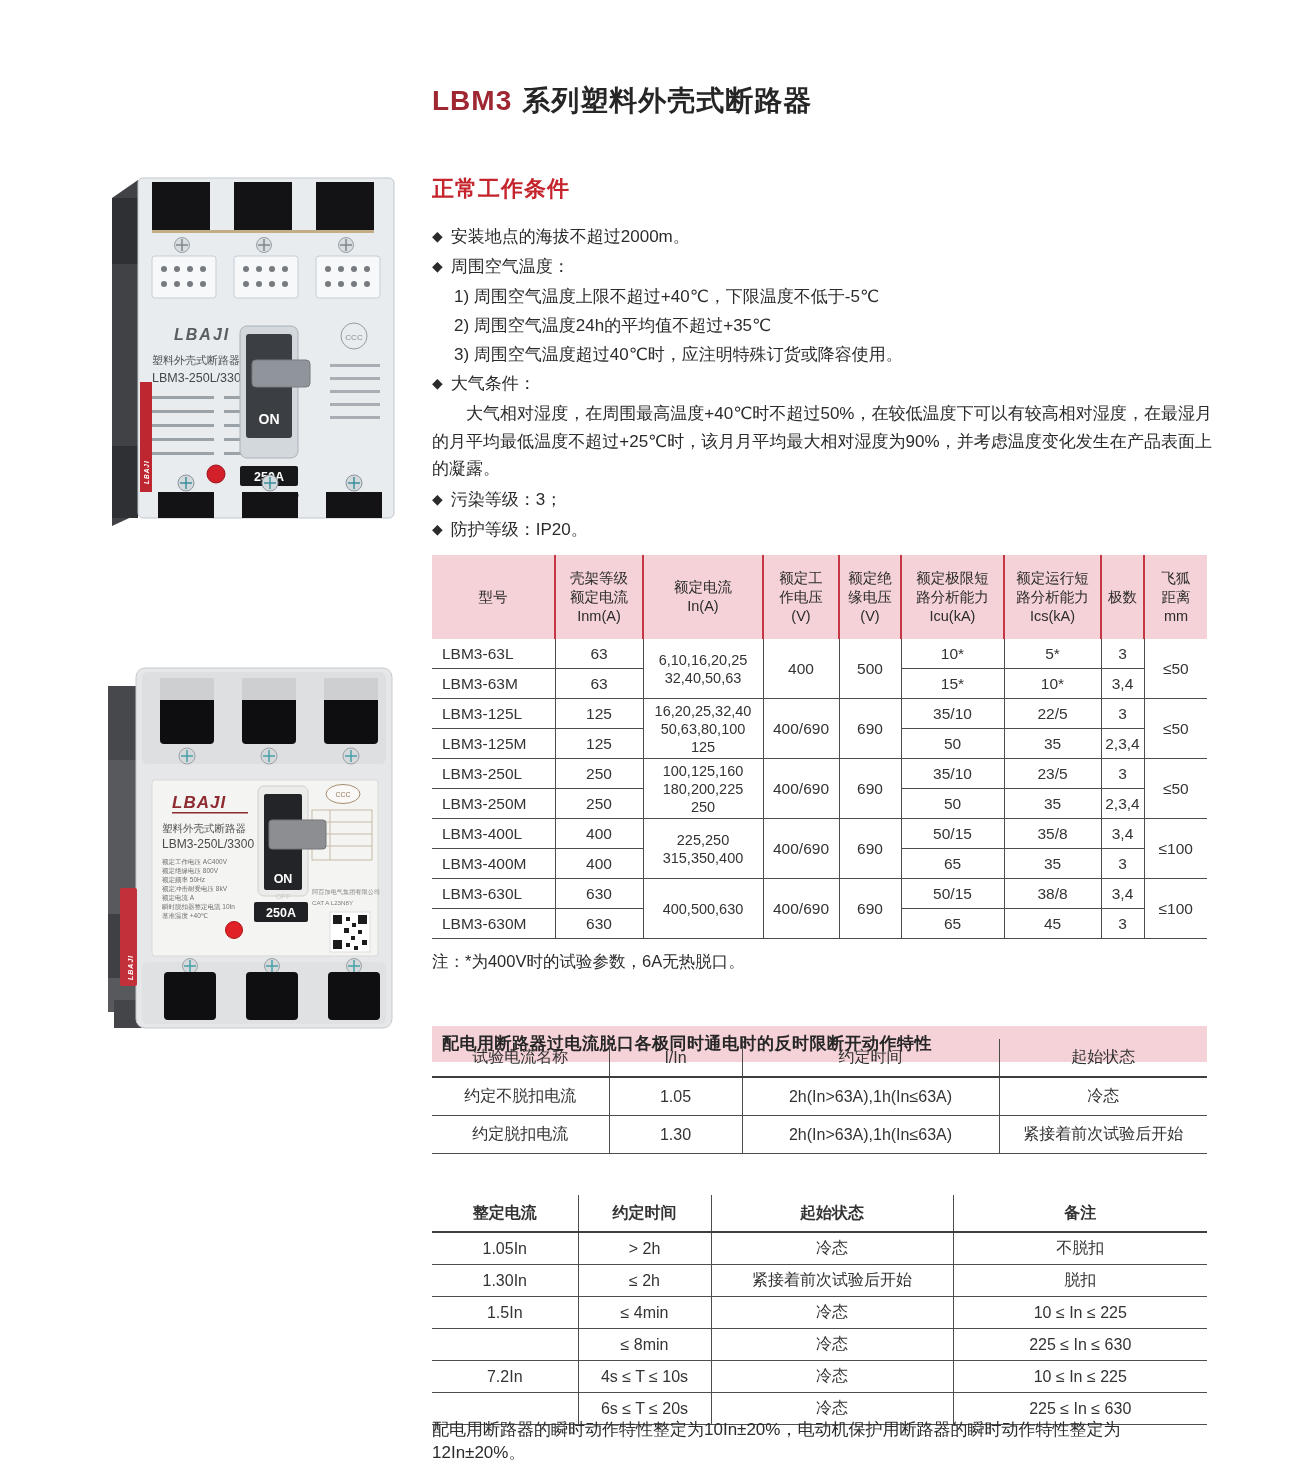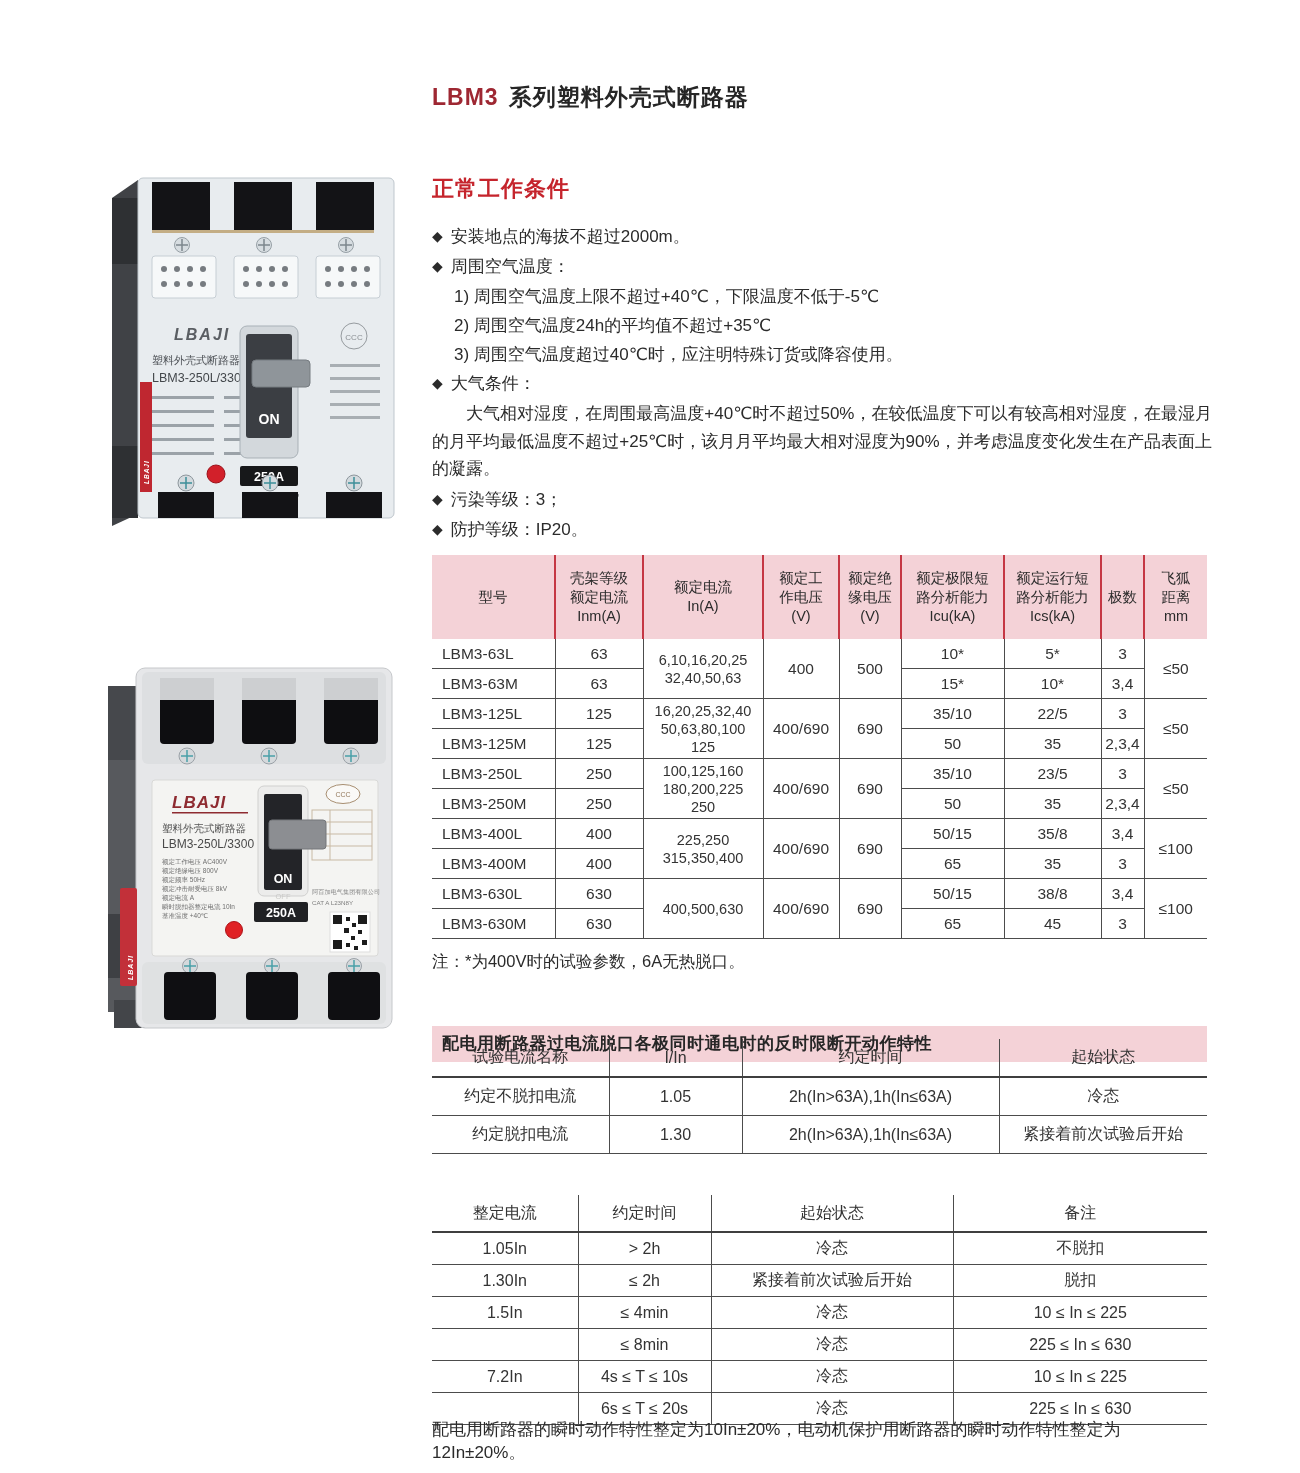--- a/index.html
+++ b/index.html
@@ -1,20 +1,20 @@
 <!DOCTYPE html>
 <html><head>
 <meta charset="utf-8">
 <style>
   html,body{margin:0;padding:0;background:#ffffff;}
   .page{position:relative;width:1300px;height:1473px;background:#fff;overflow:hidden;
         font-family:"Liberation Sans","DejaVu Sans",sans-serif;color:#262626;}
 
   
-  .title{position:absolute;left:432px;top:82px;font-size:23px;font-weight:bold;letter-spacing:1px;}
+  .title{position:absolute;left:432px;top:82px;font-size:28px;font-weight:bold;letter-spacing:1px;}
   .title .model{color:#9e2732;margin-right:10px;}
   .sec-title{position:absolute;left:432px;top:174px;font-size:22px;font-weight:bold;color:#c5242c;letter-spacing:1px;}
 
   
   .conds{position:absolute;left:432px;top:222px;width:780px;font-size:17px;line-height:29px;color:#2b2b2b;}
   .cond .dm{margin-right:8px;font-size:14px;position:relative;top:-1px;}
   .cond.sub{padding-left:22px;}
   .cond.para{text-align:justify;text-indent:2em;line-height:27.5px;margin:1px 0 2px 0;}
 
   
@@ -42,21 +42,21 @@
   
   .dt{position:absolute;left:432px;width:775px;}
   .dt td,.dt th{border:1.5px solid #4c4c4c;text-align:center;font-size:16px;color:#333;vertical-align:middle;}
   .dt th{font-weight:normal;border-top:none;border-bottom:2.5px solid #3f3f3f;}
   .dt td:first-child,.dt th:first-child{border-left:none;}
   .dt td:last-child,.dt th:last-child{border-right:none;}
   .t2{top:1039px;}
   .t2 th{height:37px;}
   .t2 td{height:37px;}
   .t3{top:1195px;}
-  .t3 th{height:36px;font-weight:normal;}
+  .t3 th{height:36px;font-weight:bold;}
   .t3 td{height:31px;}
 
   .note{position:absolute;left:432px;top:951px;font-size:16.5px;color:#2b2b2b;}
   .footnote{position:absolute;left:432px;top:1418px;width:780px;font-size:17px;color:#2b2b2b;}
 
   
   .b1{position:absolute;left:112px;top:168px;}
   .b2{position:absolute;left:106px;top:662px;}
   svg text{font-family:"Liberation Sans","DejaVu Sans",sans-serif;}
 </style>

